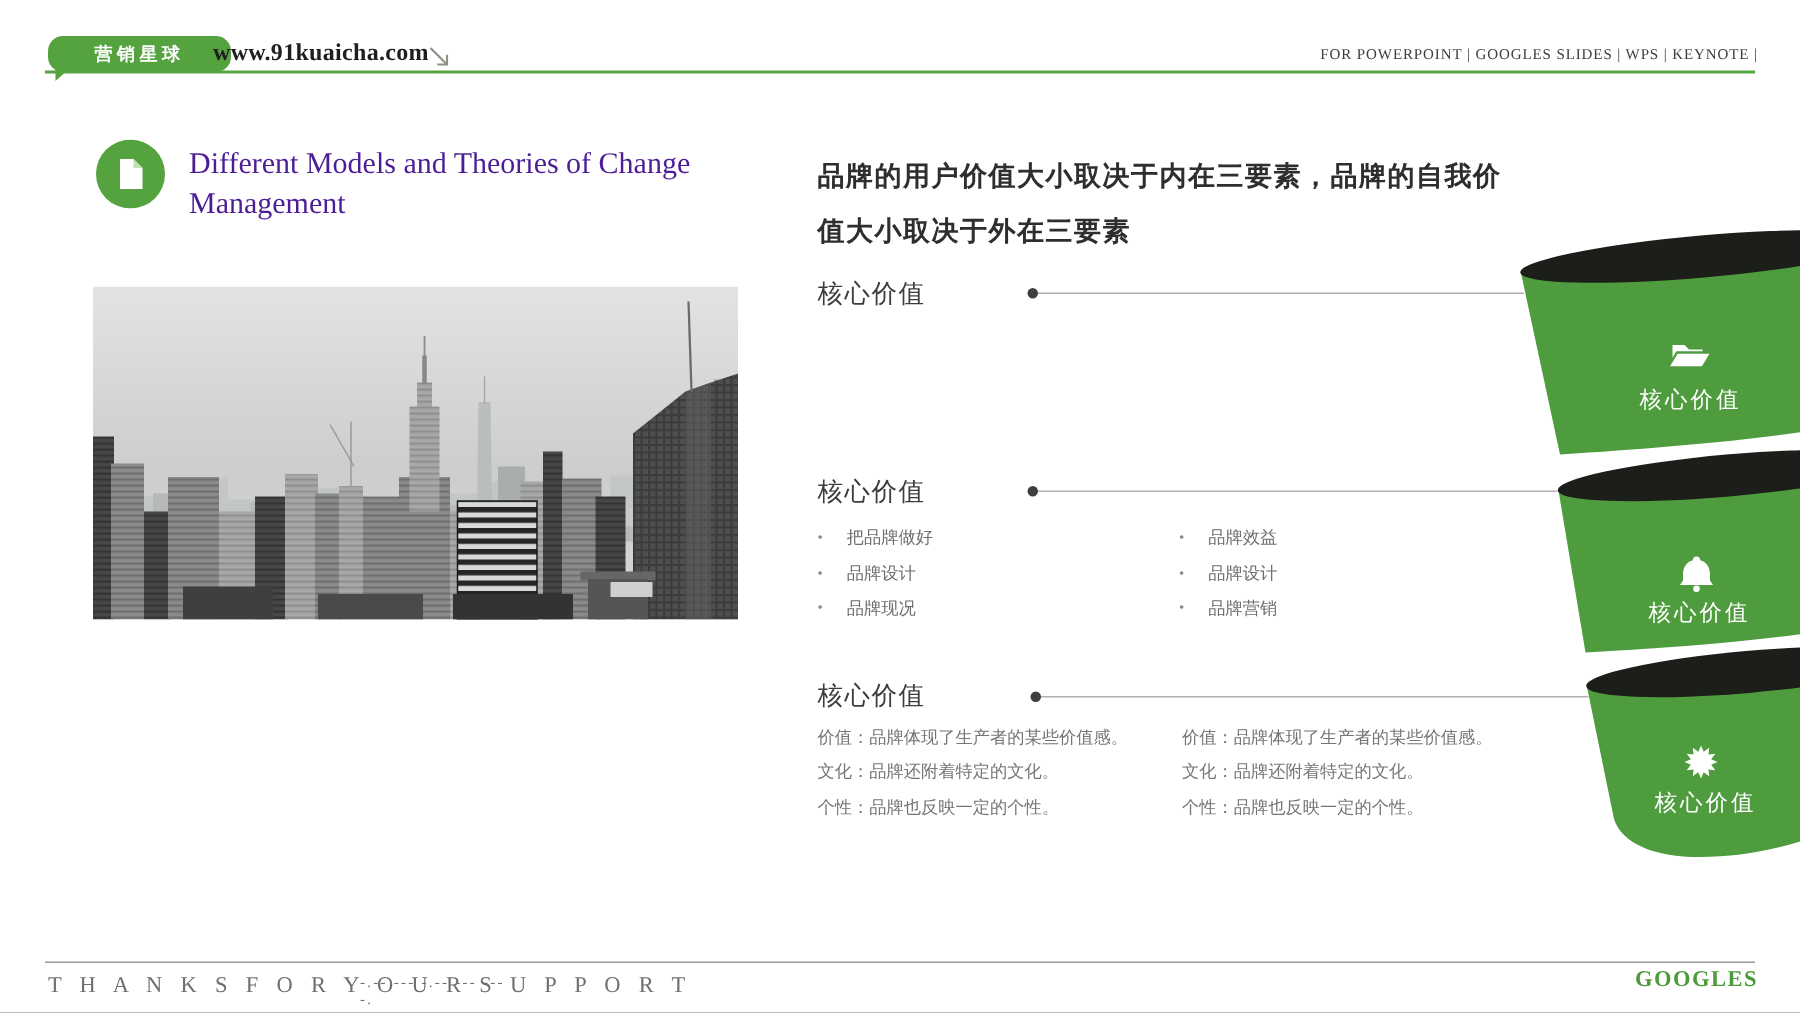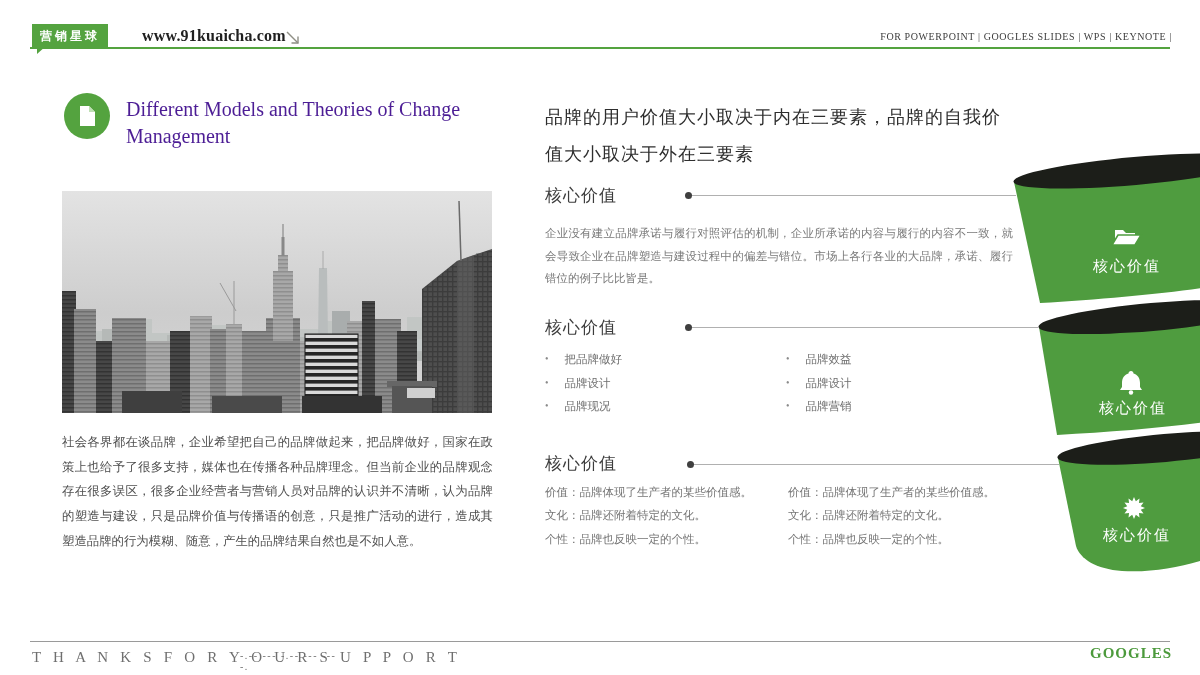--- a/index.html
+++ b/index.html
@@ -6,22 +6,22 @@
   html,body { background:#888; }
   #page {
     position:relative; width:1200px; height:675px; margin:0 auto;
     background:#ffffff; overflow:hidden;
     font-family:"Liberation Serif","DejaVu Serif",serif; color:#333;
   }
   .abs { position:absolute; }
 
   
   .badge {
-    left:32px; top:24px; width:76px; height:24px; background:#54a33f;
-    border-radius:0; color:#fff; font-size:12px; font-weight:bold;
+    left:32px; top:24px; width:122px; height:24px; background:#54a33f;
+    border-radius:10px; color:#fff; font-size:12px; font-weight:bold;
     text-align:center; line-height:24px; letter-spacing:3px;
   }
   .badge::after {
     content:""; position:absolute; left:5px; bottom:-6px;
     border-top:8px solid #54a33f; border-right:9px solid transparent;
   }
   .site { left:142px; top:27px; font-size:16px; font-weight:bold; color:#1f1f1f; letter-spacing:0.2px; }
   .hdr-arrow { left:284px; top:29px; width:18px; height:18px; }
   .formats { right:28px; top:31px; font-size:10px; color:#3d3d3d; letter-spacing:0.6px; }
   .header-rule { left:30px; top:47px; width:1140px; height:2px; background:#54a33f; }
@@ -155,29 +155,27 @@
     <line x1="397" y1="10" x2="399" y2="70" stroke="#6a6a6a" stroke-width="1.5"></line>
 
     <rect x="60" y="200" width="60" height="22" fill="#3f3f3f"></rect>
     <rect x="150" y="205" width="70" height="17" fill="#4a4a4a"></rect>
     <rect x="240" y="205" width="80" height="17" fill="#333333"></rect>
     <rect x="325" y="190" width="50" height="6" fill="#666666"></rect>
     <rect x="330" y="195" width="40" height="27" fill="#555555"></rect>
     <rect x="345" y="197" width="28" height="10" fill="#d0d0d0"></rect>
   </svg>
 
-  <p class="abs para">社会各界都在谈品牌，企业希望把自己的品牌做起来，把品牌做好，国家在政策上也给予了很多支持，媒体也在传播各种品牌理念。但当前企业的品牌观念存在很多误区，很多企业经营者与营销人员对品牌的认识并不清晰，认为品牌的塑造与建设，只是品牌价值与传播语的创意，只是推广活动的进行，造成其塑造品牌的行为模糊、随意，产生的品牌结果自然也是不如人意。</p>
-
-  <h2 class="abs big-heading" style="font-weight:normal;">品牌的用户价值大小取决于内在三要素，品牌的自我价值大小取决于外在三要素</h2>
+
+  <h2 class="abs big-heading" style="font-weight:bold;">品牌的用户价值大小取决于内在三要素，品牌的自我价值大小取决于外在三要素</h2>
 
   <h3 class="sec-title" style="top:184px; font-weight:normal;">核心价值</h3>
   <div class="lead" style="left:688px; top:195px; width:328px;">
       <span class="dot"></span>
     </div>
-  <p class="abs sec-body">企业没有建立品牌承诺与履行对照评估的机制，企业所承诺的内容与履行的内容不一致，就会导致企业在品牌塑造与建设过程中的偏差与错位。市场上各行各业的大品牌，承诺、履行错位的例子比比皆是。</p>
 
   <h3 class="sec-title" style="top:316px; font-weight:normal;">核心价值</h3>
   <div class="lead" style="left:688px; top:327px; width:350px;">
       <span class="dot"></span>
     </div>
   <ul class="blist" style="left:545px; top:348px;">
     <li>把品牌做好</li>
     <li>品牌设计</li>
     <li>品牌现况</li>
   </ul>

